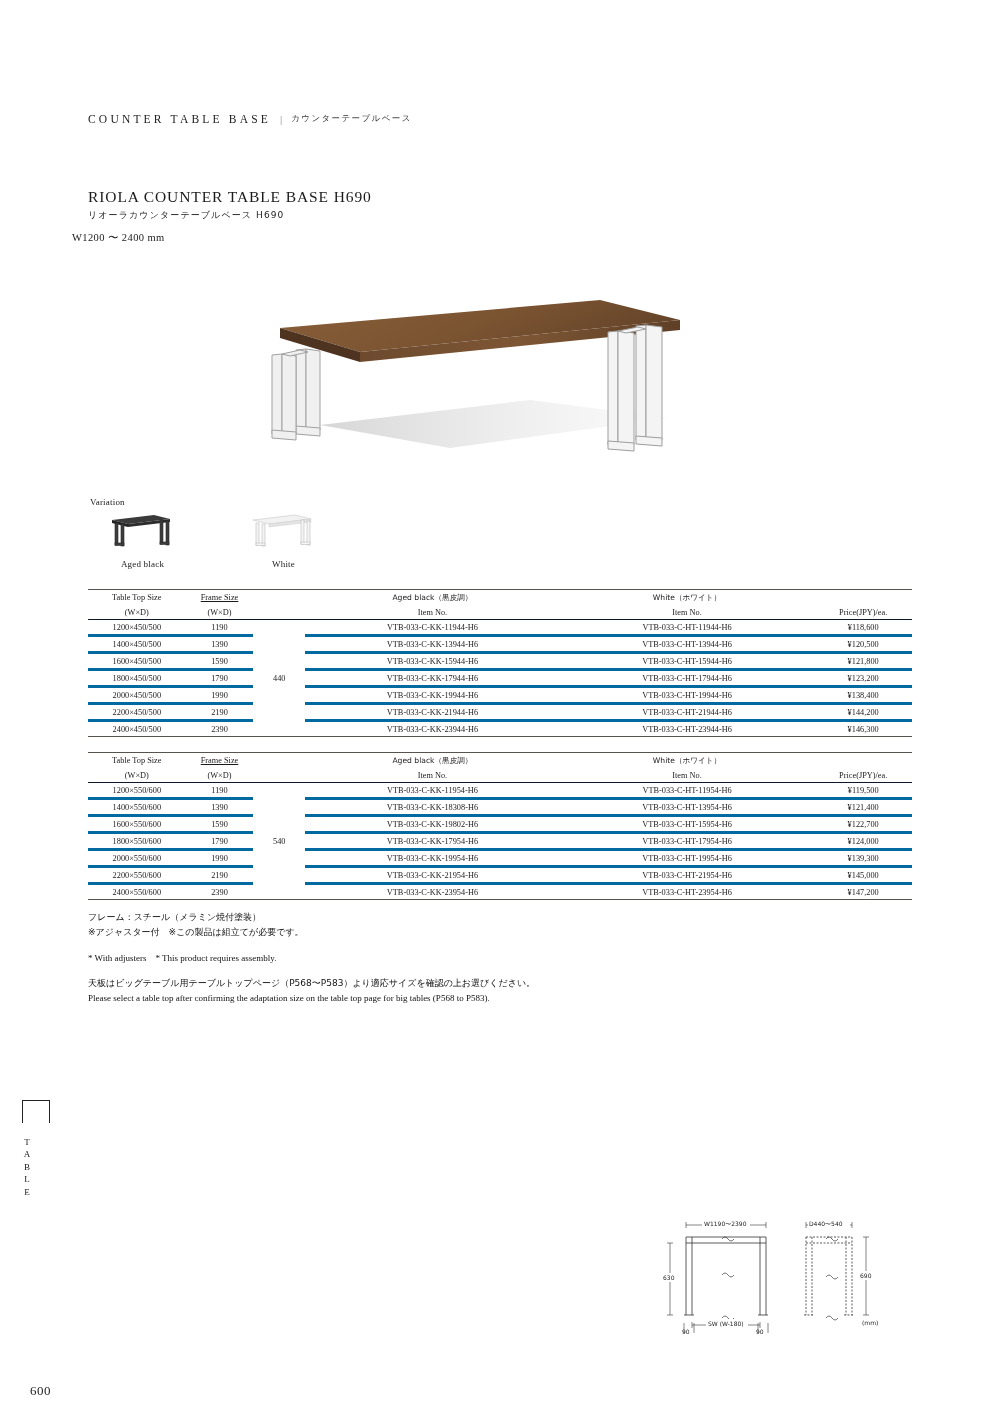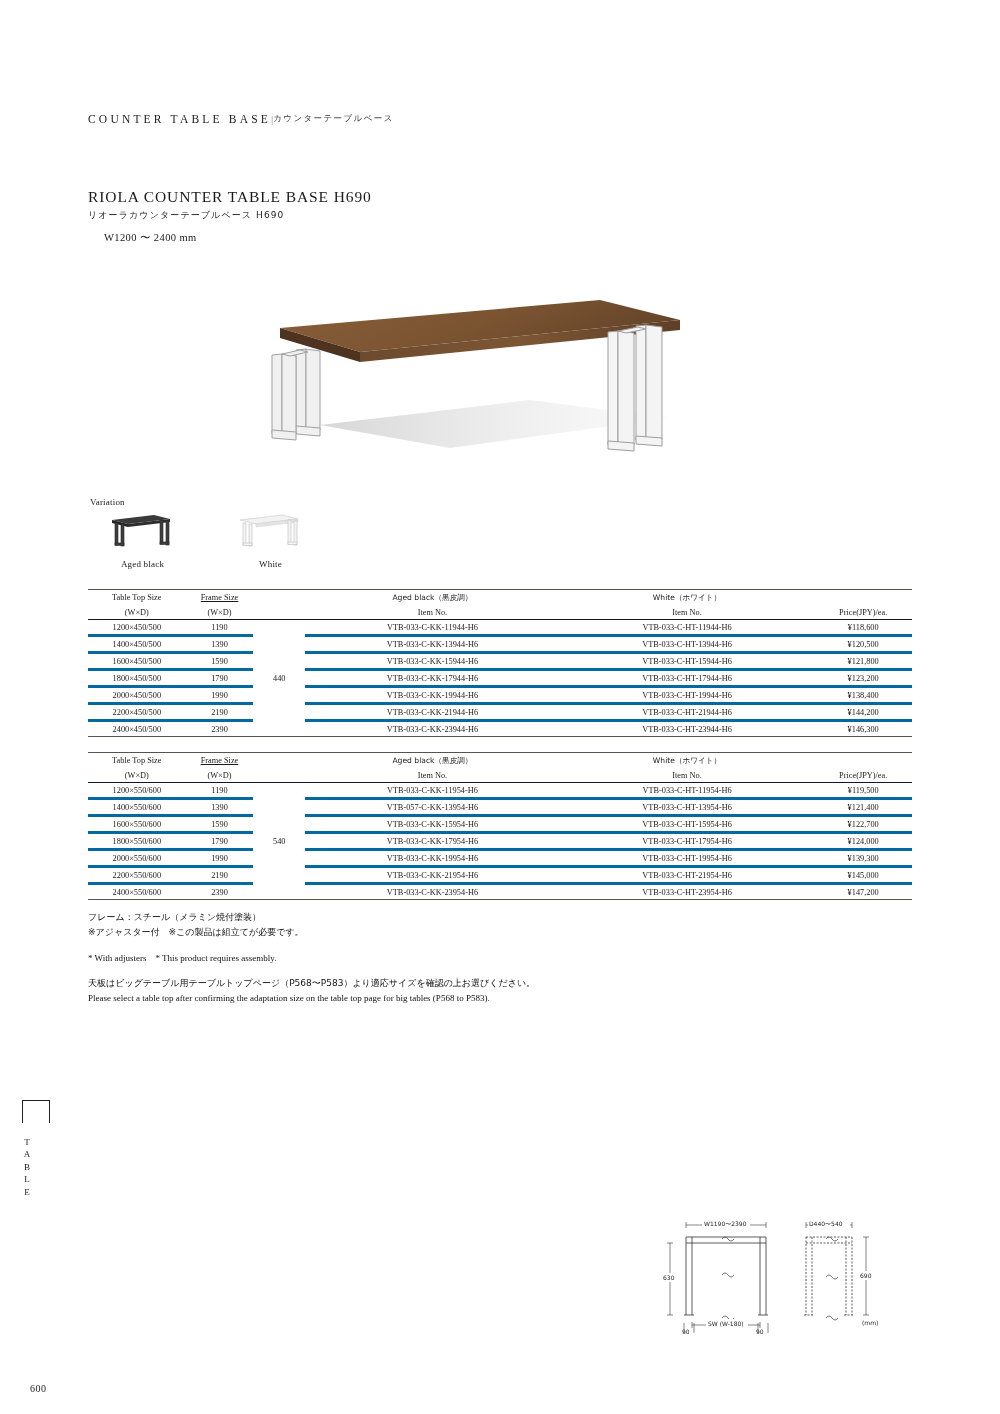--- a/index.html
+++ b/index.html
@@ -9,52 +9,52 @@
     font-family:"Liberation Serif", serif;
     color:#1a1a1a;
     position:relative;
     overflow:hidden;
   }
   .page{position:absolute;inset:0;}
 
   
   .header{
     position:absolute;left:88px;top:113px;
-    display:flex;align-items:center;
+    display:flex;align-items:center;gap:9px;
     font-size:11.5px;
   }
   .header .cat{letter-spacing:3.2px;}
   .header .sep{color:#8a8a8a;font-size:11px;}
   .header .cat-jp{font-family:"DejaVu Sans",sans-serif;font-size:8.5px;letter-spacing:1.4px;color:#333;}
 
   
   .title-en{
     position:absolute;left:88px;top:188px;
     font-size:15.5px;letter-spacing:.9px;
   }
   .title-jp{
     position:absolute;left:88px;top:209px;
     font-family:"DejaVu Sans",sans-serif;
     font-size:9px;letter-spacing:1.1px;color:#222;
   }
   .title-size{
-    position:absolute;left:104px;top:231px;
+    position:absolute;left:72px;top:231px;
     font-size:10.5px;letter-spacing:.4px;
   }
 
   
   .hero{position:absolute;left:200px;top:280px;width:600px;height:200px;}
   .hero svg{display:block;}
 
   
   .variation-label{
     position:absolute;left:90px;top:497px;
     font-size:9px;letter-spacing:.2px;
   }
-  .var-items{position:absolute;left:90px;top:512px;display:flex;gap:23px;}
+  .var-items{position:absolute;left:90px;top:512px;display:flex;gap:36px;}
   .var-item{width:105px;text-align:center;}
   .var-item .thumb{height:42px;}
   .var-item .cap{font-size:9px;margin-top:5px;letter-spacing:.2px;}
 
   
   .tbl-wrap{position:absolute;left:88px;width:824px;}
   table.spec{border-collapse:collapse;width:100%;font-size:8.3px;}
   table.spec td, table.spec th{
     padding:2.5px 3px;
     font-weight:normal;
@@ -98,21 +98,21 @@
     text-orientation:upright;
     color:#1a1a1a;
   }
 
   
   .dims{position:absolute;left:640px;top:1215px;width:260px;height:120px;}
 
   
   .pageno{
     position:absolute;left:30px;top:1383px;
-    font-size:10px;letter-spacing:.5px;color:#222;
+    font-size:13px;letter-spacing:.5px;color:#222;
   }
 </style>
 </head>
 <body>
 
 <div class="page">
 
   <div class="header">
     <span class="cat">COUNTER TABLE BASE</span>
     <span class="sep">|</span>
@@ -307,28 +307,28 @@
         <td>1200×550/600</td>
         <td>1190</td>
         <td rowspan="7">540</td>
         <td>VTB-033-C-KK-11954-H6</td>
         <td>VTB-033-C-HT-11954-H6</td>
         <td class="c-price">¥119,500</td>
       </tr>
       <tr class="rowline">
         <td>1400×550/600</td>
         <td>1390</td>
-        <td>VTB-057-C-KK-13954-H6</td>
+        <td>VTB-033-C-KK-18308-H6</td>
         <td>VTB-033-C-HT-13954-H6</td>
         <td class="c-price">¥121,400</td>
       </tr>
       <tr class="rowline">
         <td>1600×550/600</td>
         <td>1590</td>
-        <td>VTB-033-C-KK-15954-H6</td>
+        <td>VTB-033-C-KK-19802-H6</td>
         <td>VTB-033-C-HT-15954-H6</td>
         <td class="c-price">¥122,700</td>
       </tr>
       <tr class="rowline">
         <td>1800×550/600</td>
         <td>1790</td>
         <td>VTB-033-C-KK-17954-H6</td>
         <td>VTB-033-C-HT-17954-H6</td>
         <td class="c-price">¥124,000</td>
       </tr>

